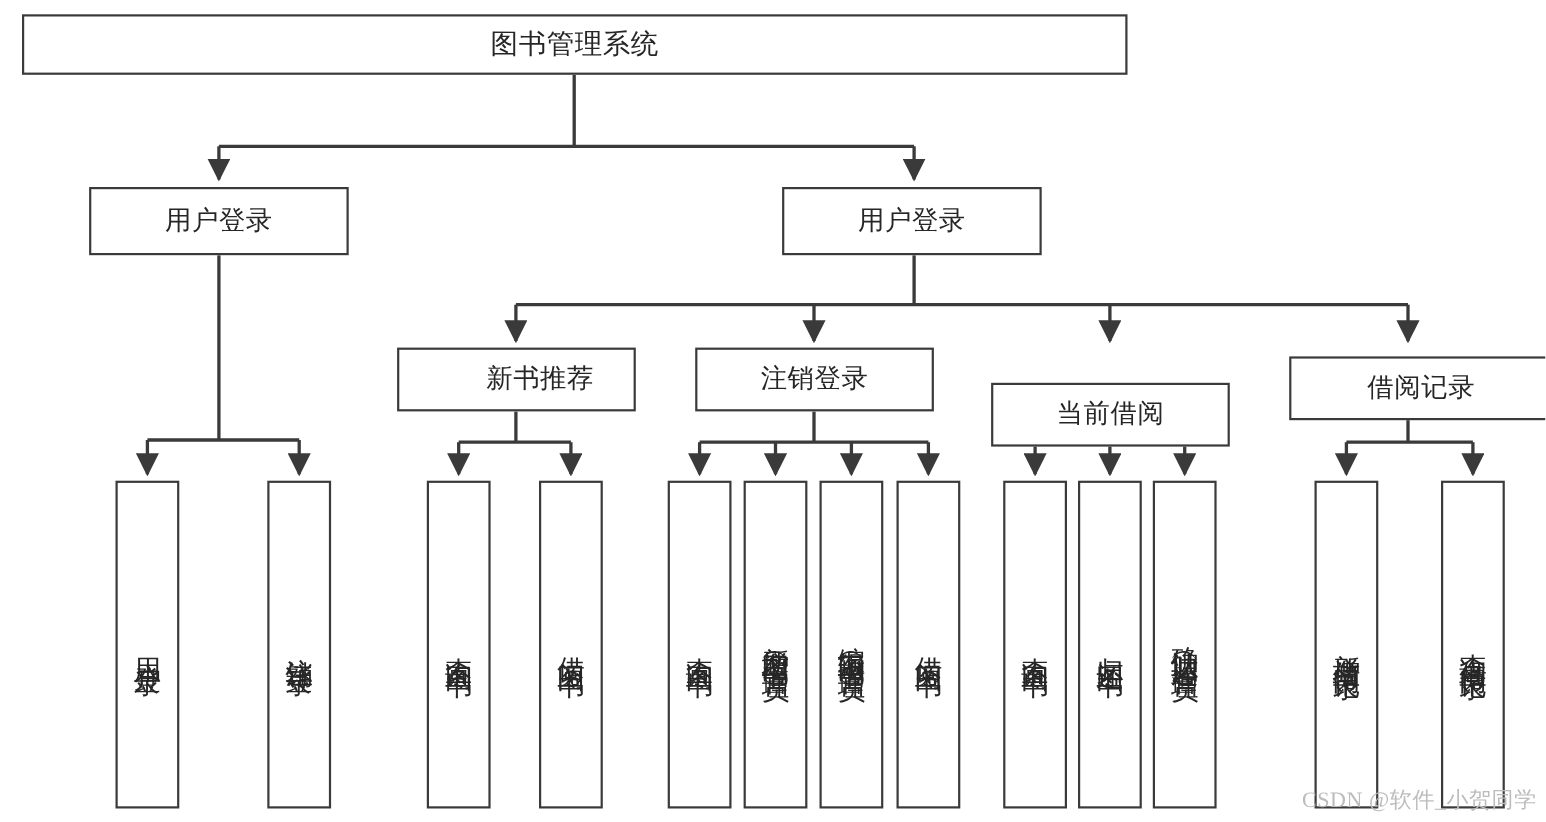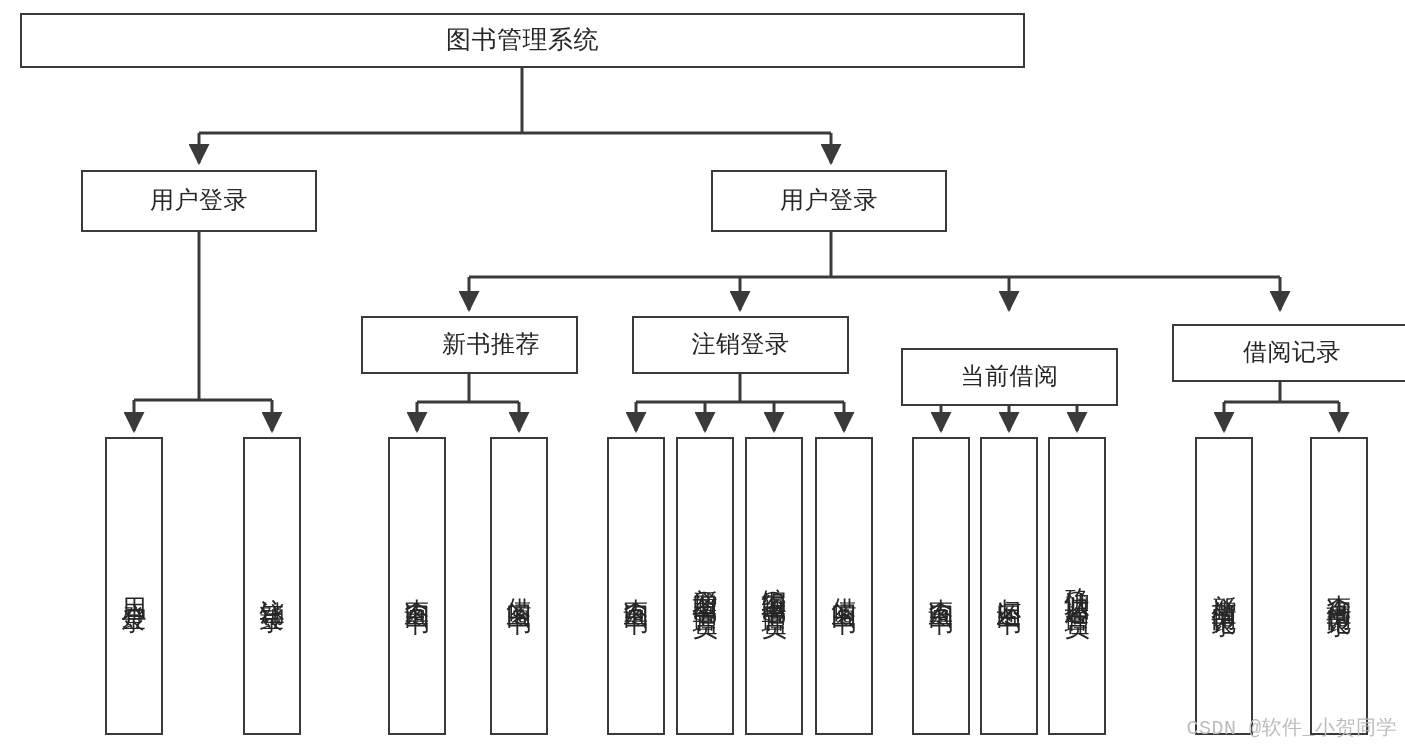--- a/index.html
+++ b/index.html
@@ -63,21 +63,21 @@
     white-space: nowrap;
   }
   .watermark {
     position: absolute;
     right: 8px;
     bottom: 6px;
     font-size: 20px;
     color: #bcbcbc;
     letter-spacing: 0.5px;
     white-space: nowrap;
-    font-family: Liberation Mono, monospace;
+    font-family: Liberation Serif, serif;
   }
 </style>
 </head>
 <body>
 
 <div id="canvas">
 
   <svg class="connectors" viewBox="0 0 1405 747" xmlns="http://www.w3.org/2000/svg">
     <defs>
       <marker id="arrow" viewBox="0 0 10 10" refX="9" refY="5" markerWidth="7" markerHeight="7" orient="auto-start-reverse">

